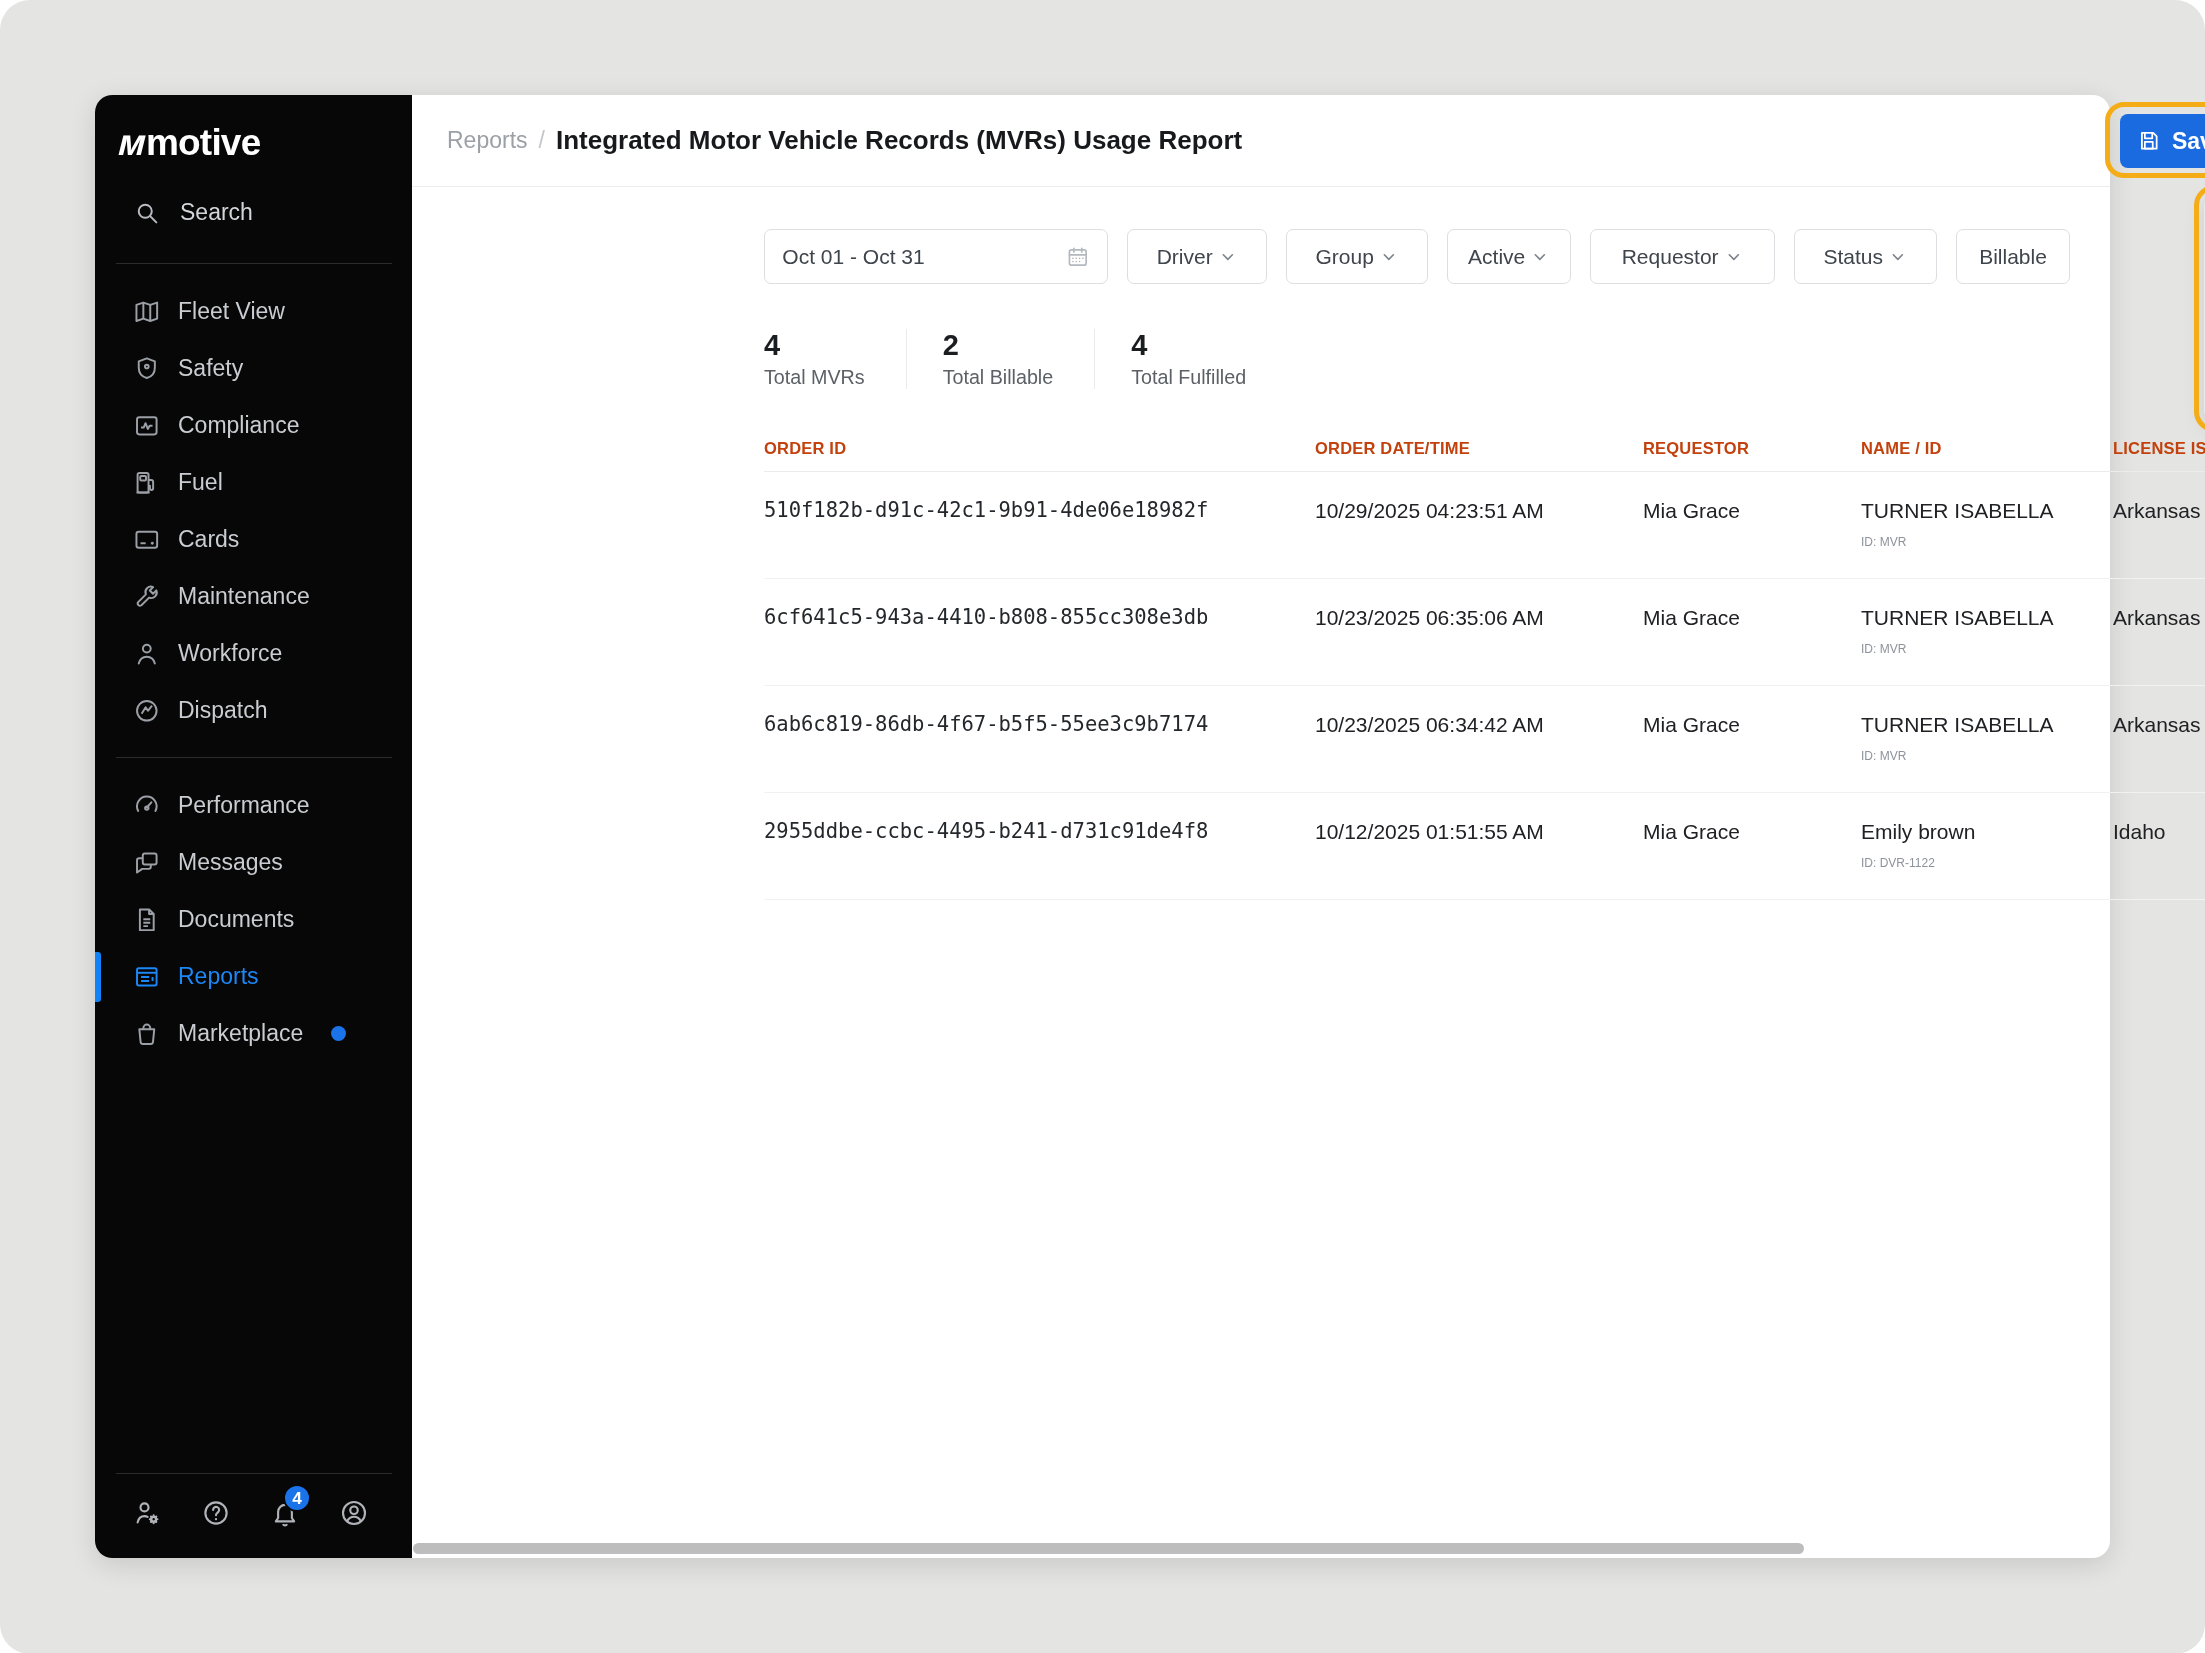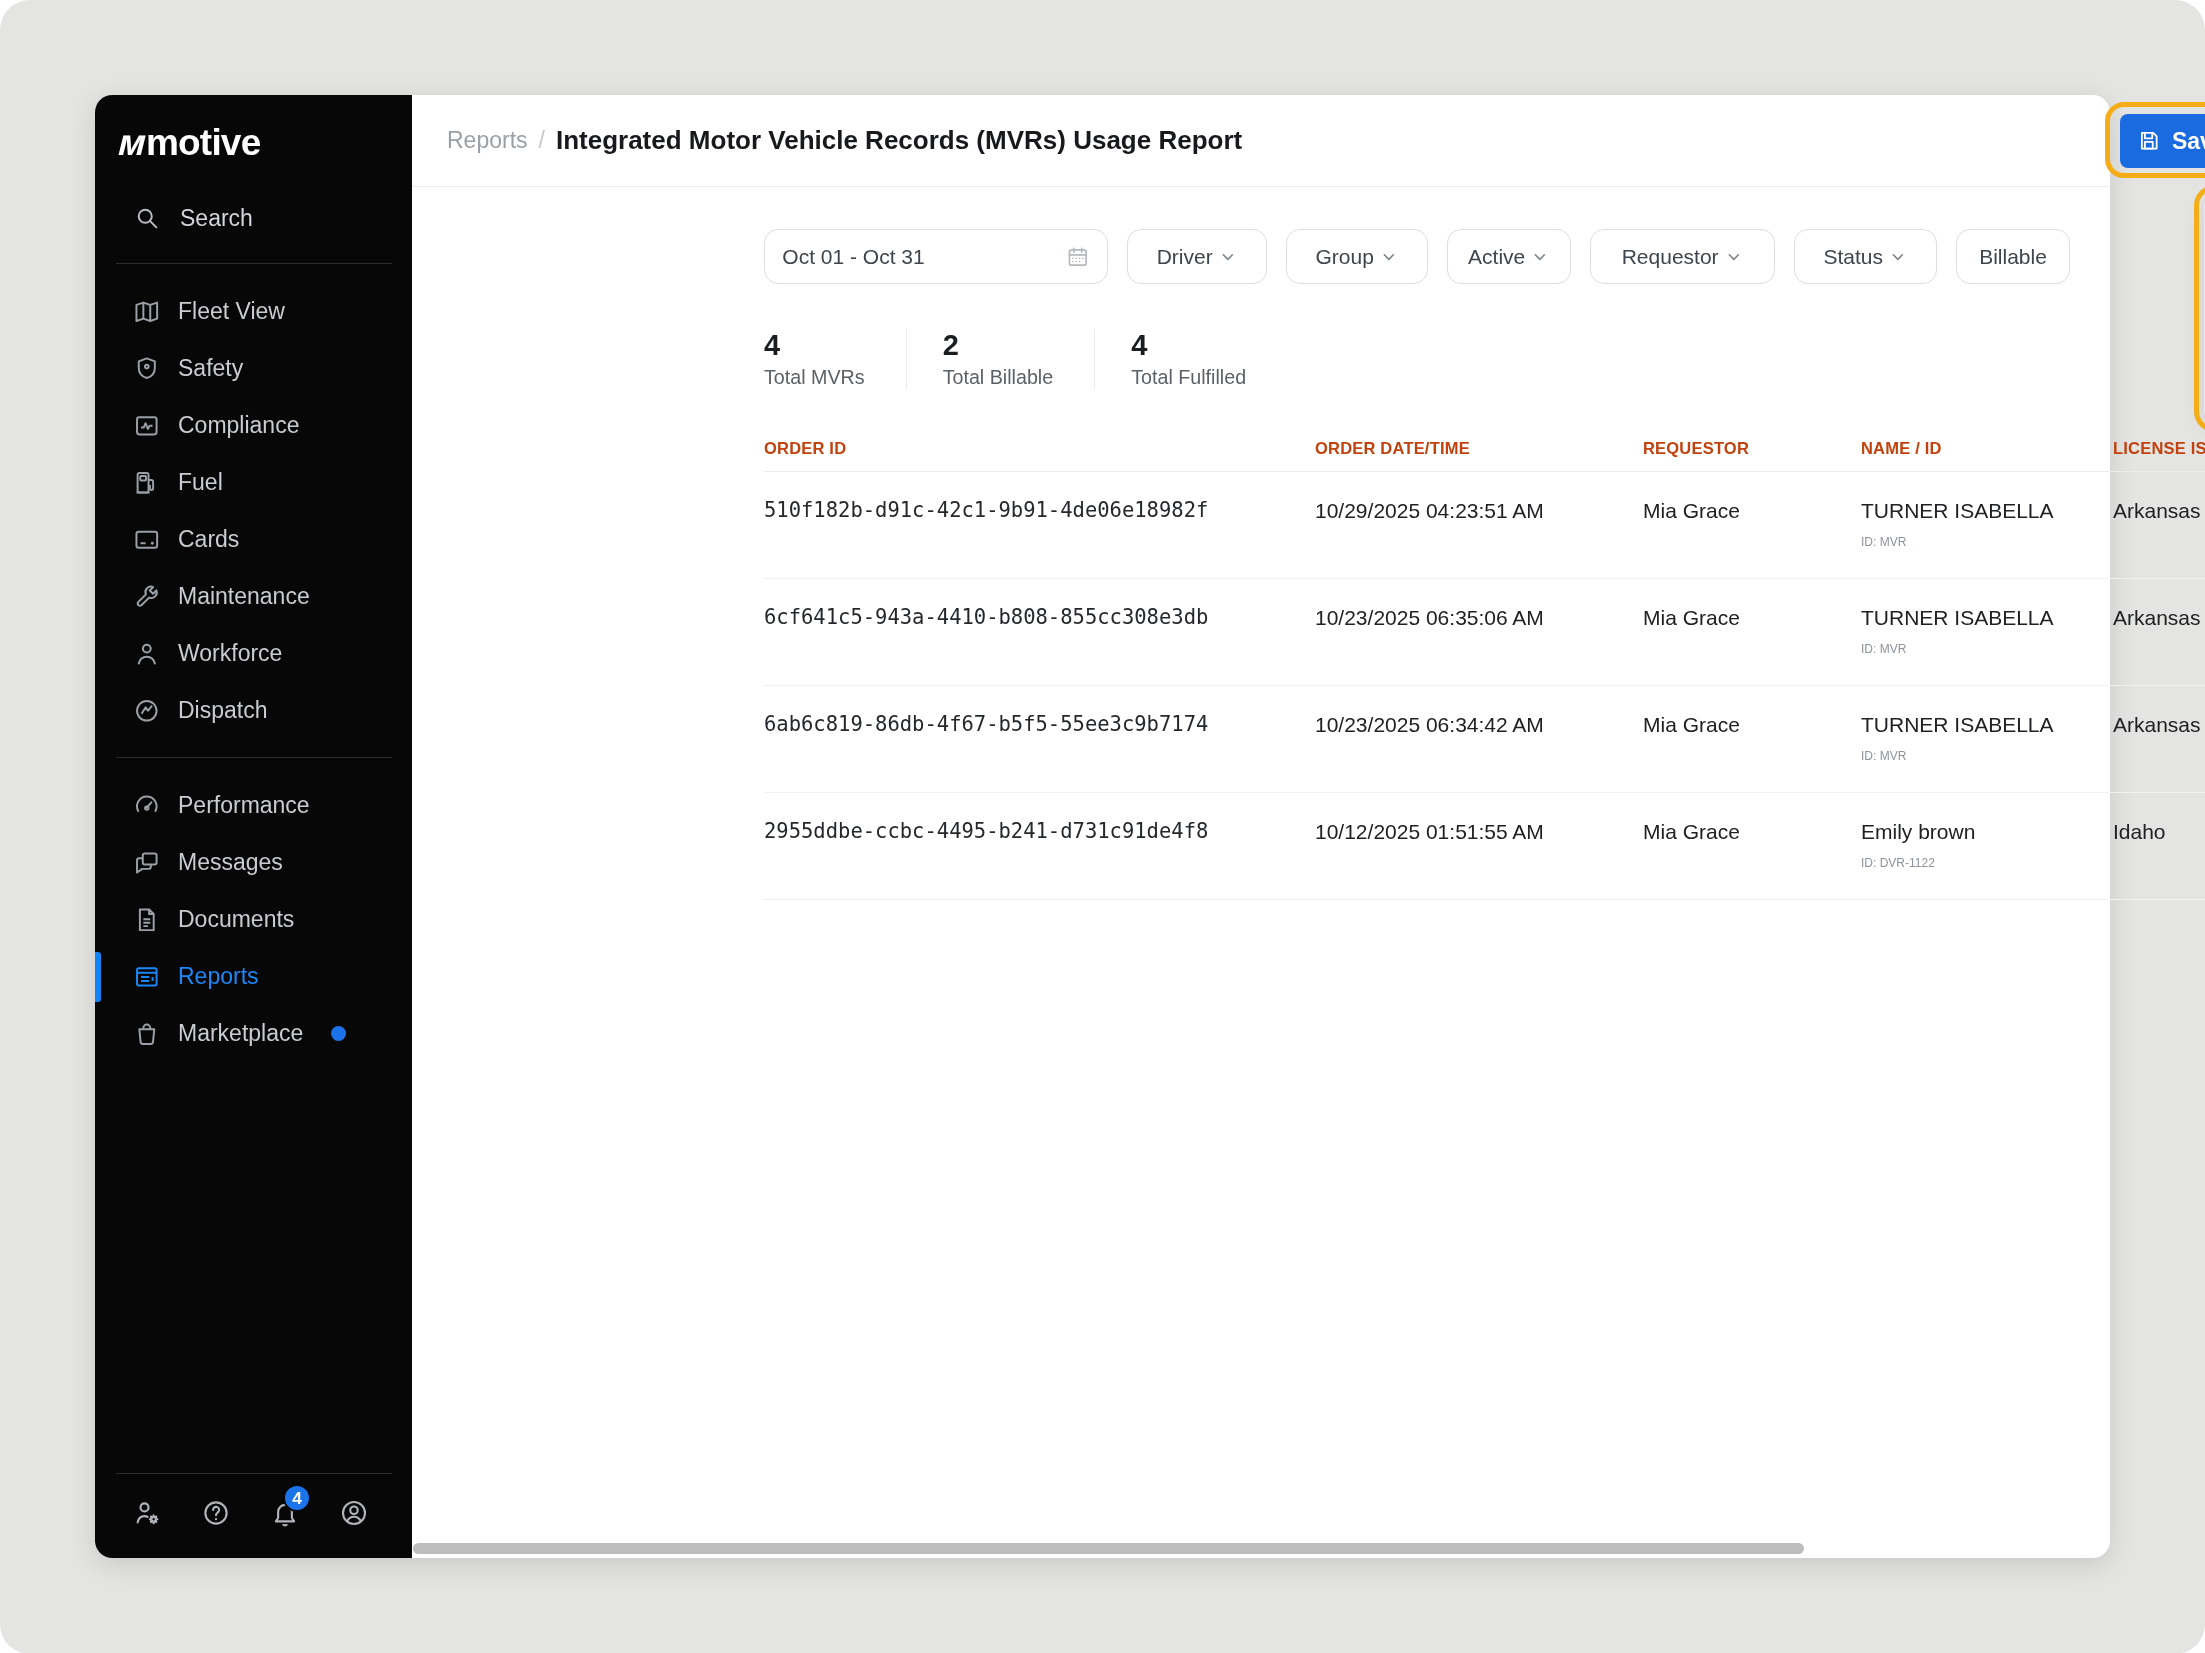--- a/index.html
+++ b/index.html
@@ -10,21 +10,21 @@
   
   .window { position:absolute; left:95px; top:95px; width:2015px; height:1463px;
             background:#ffffff; border-radius:17.3px; box-shadow:0 6.3px 27px rgba(0,0,0,.12); }
 
   
   .sidebar { position:absolute; left:0; top:0; width:317px; height:1463px; background:#070708;
              border-radius:17.3px 0 0 17.3px; }
   .logo { position:absolute; left:23.6px; top:27px; color:#ffffff; font-size:37px; font-weight:700;
           letter-spacing:-0.8px; }
   .logo .m { display:inline-block; transform:skewX(-14deg); margin-right:0.8px; }
-  .search-row { position:absolute; left:38px; top:104px; display:flex; align-items:center; height:38px; cursor:pointer; }
+  .search-row { position:absolute; left:38px; top:104px; display:flex; height:38px; cursor:pointer; }
   .search-row svg { width:28px; height:28px; color:#b7bbc0; }
   .search-row .lbl { margin-left:19px; color:#d2d5d9; font-size:23px; }
   .side-div { position:absolute; left:20.5px; width:276px; height:0; border-top:1.6px solid #2b2b2d; }
   .nav { position:absolute; left:0; width:317px; }
   .nav-item { position:relative; height:57px; display:flex; align-items:center; cursor:pointer; }
   .nav-item svg { position:absolute; left:38px; width:27.6px; height:27.6px; color:#9ba0a6; }
   .nav-item .lbl { position:absolute; left:83px; color:#c9ccd0; font-size:23px; }
   .nav-item.active svg { color:#1d87f5; }
   .nav-item.active .lbl { color:#1d87f5; }
   .active-bar { position:absolute; left:0; top:857px; width:6.3px; height:50px; background:#1283f7; border-radius:0 3.2px 3.2px 0; }
@@ -53,21 +53,21 @@
   .ring-save { left:1693px; top:7px; width:214px; height:76px; }
   .ring-menu { left:1782px; top:90px; width:216px; height:247px; border-radius:20.5px; }
 
   .menu { position:absolute; left:1792px; top:101px; width:195px; height:225px; background:#fff;
           border:0.8px solid #e8e9ea; border-radius:11px; box-shadow:0 7.9px 23.6px rgba(0,0,0,.10); z-index:5; overflow:hidden; }
   .menu-item { height:56px; display:flex; align-items:center; padding-left:20.5px; font-size:22px; color:#3c4147; cursor:pointer; }
   .menu-item.hl { background:#ebebeb; }
 
   
   .filters { position:absolute; left:352px; top:134px; display:flex; gap:19px; }
-  .field { height:55px; border:1.6px solid #dcdee1; border-radius:14px; background:#fff; display:flex;
+  .field { height:55px; border:1.6px solid #dcdee1; border-radius:7px; background:#fff; display:flex;
            align-items:center; color:#3f454c; font-size:21px; cursor:pointer; }
   .date-field { width:344px; padding:0 17.3px; justify-content:space-between; }
   .date-field svg { width:23.6px; height:23.6px; color:#b4b9bf; }
   .drop { justify-content:center; gap:5px; }
   .drop svg { width:19.7px; height:19.7px; color:#7d838a; }
   .w-driver{width:140px}.w-group{width:142px}.w-active{width:124px}.w-requestor{width:185px}.w-status{width:143px}
   .billable { width:114px; justify-content:center; }
 
   
   .stats { position:absolute; left:352px; top:234px; display:flex; }

